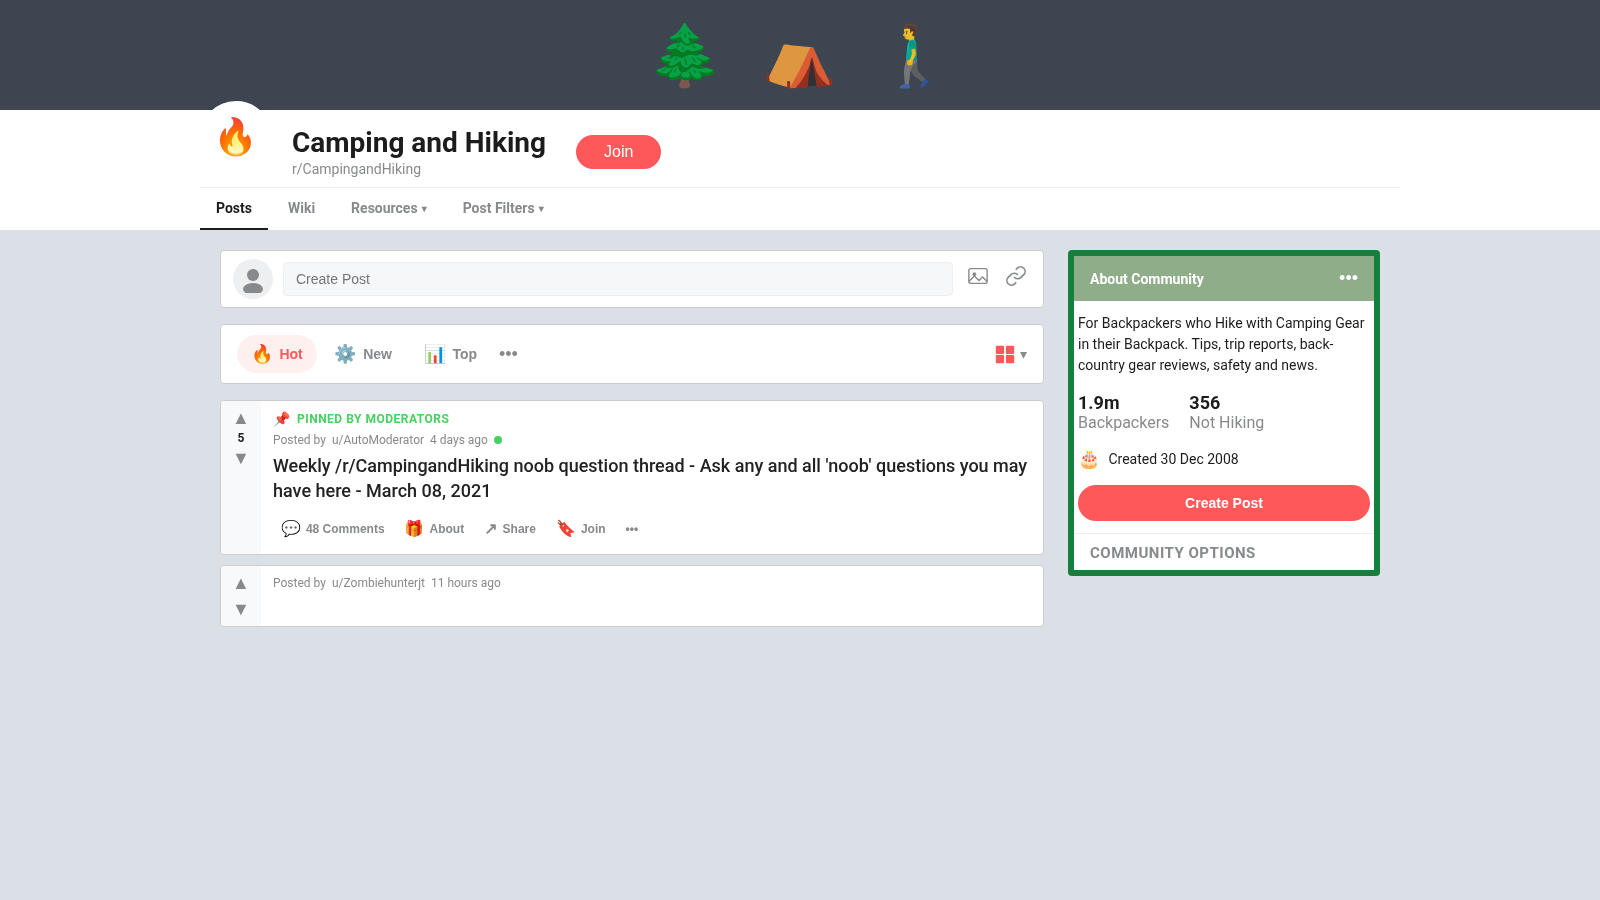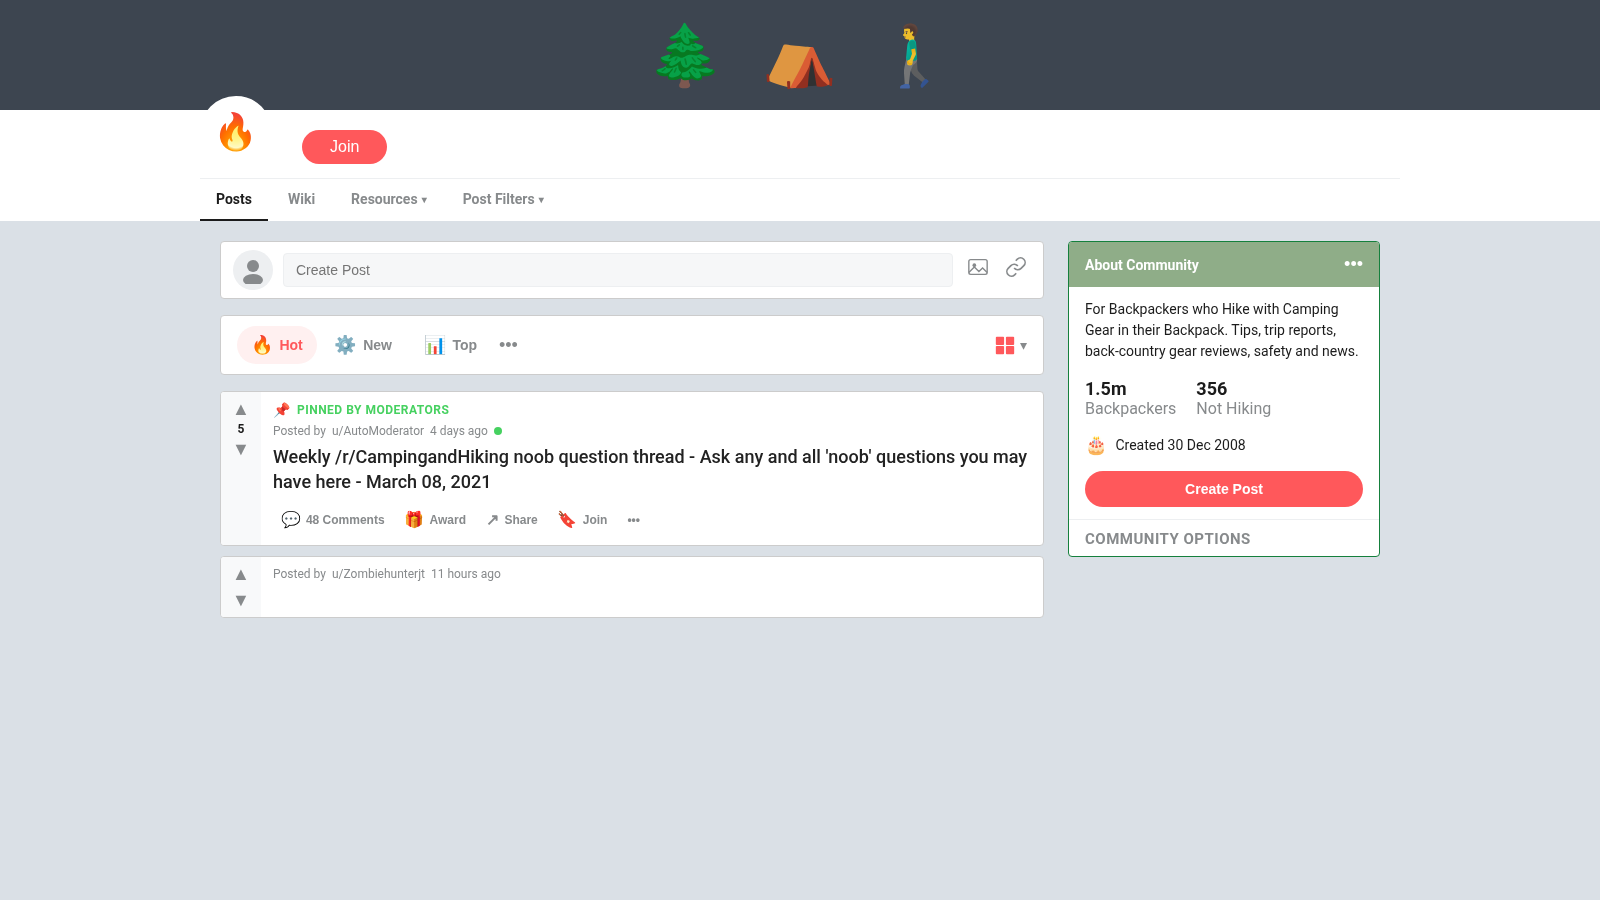--- a/index.html
+++ b/index.html
@@ -303,21 +303,21 @@
       font-size: 16px;
     }
 
     
     .sidebar {
       width: 312px;
       flex-shrink: 0;
     }
     .about-community {
       background: white;
-      border: 1px solid #15803d;
+      border: 6px solid #15803d;
       border-radius: 4px;
       overflow: hidden;
       margin-bottom: 16px;
     }
     .about-header {
       background: #8fad88;
       color: white;
       padding: 12px 16px;
       font-size: 14px;
       font-weight: 700;
@@ -326,21 +326,21 @@
       align-items: center;
     }
     .about-header .more-btn {
       background: none;
       border: none;
       color: white;
       font-size: 18px;
       cursor: pointer;
     }
     .about-body {
-      padding: 12px 16px;
+      padding: 12px 4px;
     }
     .about-desc {
       font-size: 14px;
       color: #1c1c1c;
       line-height: 1.5;
       margin-bottom: 16px;
     }
     .about-stats {
       display: flex;
       gap: 20px;
@@ -410,20 +410,24 @@
 <div class="banner">
   <span class="banner-icon">🌲</span>
   <span class="banner-icon">⛺</span>
   <span class="banner-icon">🚶‍♂️</span>
 </div>
 
 <div class="sub-info-bar">
   <div class="sub-header">
     <div class="sub-avatar">
       <span style="font-size:36px;">🔥</span>
+    </div>
+    <div class="sub-title-group">
+      <h1>Camping and Hiking</h1>
+      <div class="sub-name">r/CampingandHiking</div>
     </div>
     <button class="join-btn">Join</button>
   </div>
 
   <nav class="sub-nav">
     <div class="nav-item active">
       <span>Posts</span>
     </div>
     <div class="nav-item">
       <span>Wiki</span>
@@ -511,21 +515,21 @@
           <span class="online-dot"></span>
         </div>
         <div class="post-title">Weekly /r/CampingandHiking noob question thread - Ask any and all 'noob' questions you may have here - March 08, 2021</div>
         <div class="post-actions">
           <button class="post-action-btn">
             <span class="action-icon">💬</span>
             <span>48 Comments</span>
           </button>
           <button class="post-action-btn">
             <span class="action-icon">🎁</span>
-            <span>Award</span>
+            <span>About</span>
           </button>
           <button class="post-action-btn">
             <span class="action-icon">↗</span>
             <span>Share</span>
           </button>
           <button class="post-action-btn">
             <span class="action-icon">🔖</span>
             <span>Join</span>
           </button>
           <button class="post-action-btn">
@@ -555,21 +559,21 @@
   <div class="sidebar">
     <div class="about-community">
       <div class="about-header">
         <span>About Community</span>
         <button class="more-btn">•••</button>
       </div>
       <div class="about-body">
         <p class="about-desc">For Backpackers who Hike with Camping Gear in their Backpack. Tips, trip reports, back-country gear reviews, safety and news.</p>
         <div class="about-stats">
           <div class="stat-item">
-            <span class="stat-value">1.5m</span>
+            <span class="stat-value">1.9m</span>
             <span class="stat-label">Backpackers</span>
           </div>
           <div class="stat-item">
             <span class="stat-value">356</span>
             <span class="stat-label">Not Hiking</span>
           </div>
         </div>
         <div class="about-created">
           <span class="cake-icon">🎂</span>
           <span>Created 30 Dec 2008</span>

